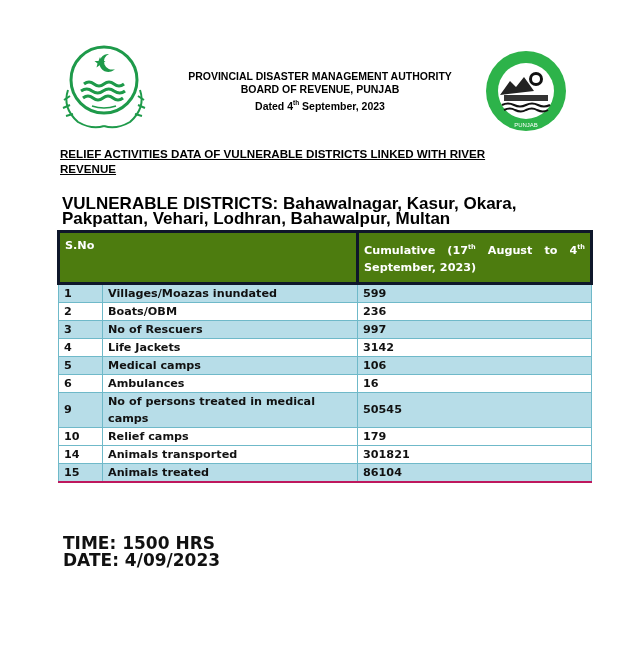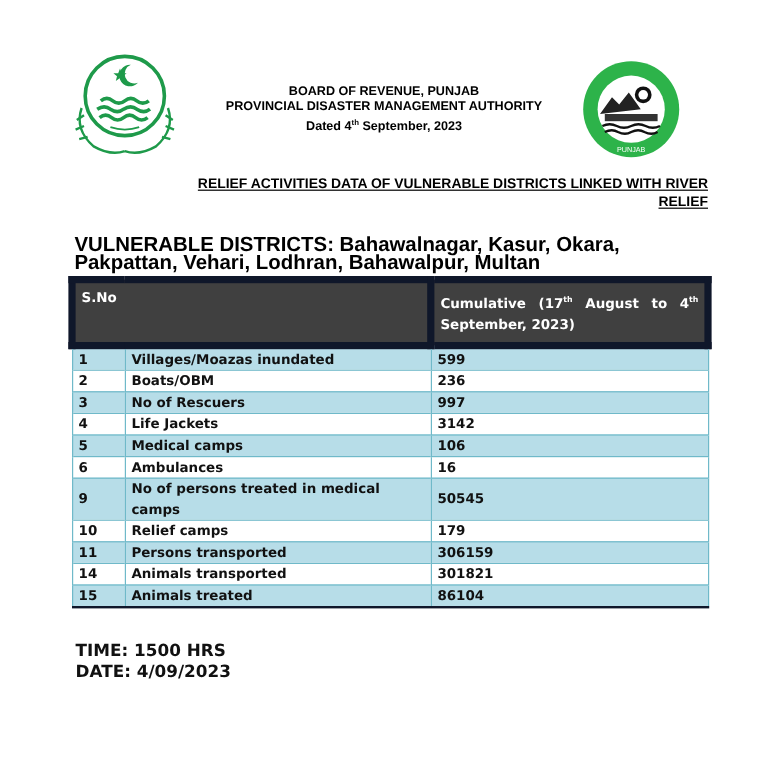--- a/index.html
+++ b/index.html
@@ -1,34 +1,34 @@
 <!DOCTYPE html>
 <html><head>
 <meta charset="utf-8">
 <style>
   html, body { margin: 0; padding: 0; background: #ffffff; }
   body { width: 639px; height: 653px; position: relative; overflow: hidden; font-family: "Liberation Sans", sans-serif; color: #000; }
   .logo-left { position: absolute; left: 54px; top: 40px; width: 100px; height: 92px; }
   .logo-right { position: absolute; left: 478px; top: 49px; width: 96px; height: 84px; }
   .header { position: absolute; left: 150px; top: 70px; width: 340px; text-align: center; font-weight: bold; font-size: 10.5px; line-height: 13px; }
   .header sup { font-size: 6.5px; }
-  .title { position: absolute; left: 60px; top: 146px; width: 530px; text-align: right; font-weight: bold; font-size: 11.6px; line-height: 15px; text-decoration: underline; }
+  .title { position: absolute; left: 60px; top: 146px; width: 530px; text-align: left; font-weight: bold; font-size: 11.6px; line-height: 15px; text-decoration: underline; }
   .districts { position: absolute; left: 62px; top: 196px; width: 530px; font-weight: bold; font-size: 17px; line-height: 15px; }
   table { position: absolute; left: 57px; top: 230px; width: 536px; border-collapse: collapse; font-family: "DejaVu Sans", sans-serif; font-weight: bold; font-size: 11.2px; }
-  th { background: #404040; color: #ffffff; text-align: left; vertical-align: top; padding: 6px 5px; font-size: 11.2px; border: 6px solid #0f172a; }
+  th { background: #4d7c0f; color: #ffffff; text-align: left; vertical-align: top; padding: 6px 5px; font-size: 11.2px; border: 3px solid #0f172a; }
   th.col-val { line-height: 17px; text-align: justify; text-align-last: left; }
   th.col-val sup { font-size: 6.5px; }
   td { height: 17px; padding: 0 5px; border-left: 1px solid #6fb9c9; border-right: 1px solid #6fb9c9; border-top: 1px solid #6fb9c9; line-height: 17px; color: #111; }
   tr.odd td { background: #b7dde8; }
   tr.even td { background: #ffffff; }
-  tr:last-child td { border-bottom: 2px solid #0f172a; }
+  tr:last-child td { border-bottom: 2px solid #be185d; }
   td.sno { width: 33px; }
   td.desc { width: 244px; }
   td.val { text-align: left; }
-  .footer { position: absolute; left: 63px; top: 535px; font-family: "DejaVu Sans", sans-serif; font-weight: bold; font-size: 14px; line-height: 17px; color: #111; }
+  .footer { position: absolute; left: 63px; top: 535px; font-family: "DejaVu Sans", sans-serif; font-weight: bold; font-size: 17px; line-height: 17px; color: #111; }
 </style>
 </head>
 <body>
 
 <div class="logo-left">
   <svg width="100" height="92" viewBox="0 0 100 92">
     <g fill="none" stroke="#1e9a4a">
       <circle cx="50" cy="40" r="33" stroke-width="3"></circle>
       <path d="M30 44 q5 -4 10 0 q5 4 10 0 q5 -4 10 0 q5 4 10 0" stroke-width="3"></path>
       <path d="M27 51 q6 -4 11 0 q6 4 11 0 q6 -4 11 0 q6 4 11 0" stroke-width="3"></path>
@@ -52,28 +52,28 @@
     <circle cx="58" cy="30" r="4" fill="#ffffff"></circle>
     <path d="M22 46 l10 -14 l6 6 l8 -10 l10 14 z" fill="#222"></path>
     <rect x="26" y="46" width="44" height="6" fill="#333"></rect>
     <path d="M24 56 q6 -3 12 0 q6 3 12 0 q6 -3 12 0 q6 3 12 0" stroke="#111" stroke-width="2" fill="none"></path>
     <path d="M26 61 q6 -3 11 0 q6 3 11 0 q6 -3 11 0 q6 3 11 0" stroke="#111" stroke-width="2" fill="none"></path>
     <text x="48" y="78" text-anchor="middle" font-size="6" fill="#ffffff" font-family="Liberation Sans, sans-serif">PUNJAB</text>
   </svg>
 </div>
 
 <div class="header">
+  <div>PROVINCIAL DISASTER MANAGEMENT AUTHORITY</div>
   <div>BOARD OF REVENUE, PUNJAB</div>
-  <div>PROVINCIAL DISASTER MANAGEMENT AUTHORITY</div>
   <div><span>Dated 4</span><sup>th</sup><span> September, 2023</span></div>
 </div>
 
 <div class="title">
   <div>RELIEF ACTIVITIES DATA OF VULNERABLE DISTRICTS LINKED WITH RIVER</div>
-  <div>RELIEF</div>
+  <div>REVENUE</div>
 </div>
 
 <div class="districts">
   <span>VULNERABLE DISTRICTS:</span>
   <span>Bahawalnagar, Kasur, Okara, Pakpattan, Vehari, Lodhran, Bahawalpur, Multan</span>
 </div>
 
 <table>
   <thead>
     <tr>
@@ -115,25 +115,20 @@
     <tr class="odd">
         <td class="sno">9</td>
         <td class="desc">No of persons treated in medical camps</td>
         <td class="val">50545</td>
       </tr>
     <tr class="even">
         <td class="sno">10</td>
         <td class="desc">Relief camps</td>
         <td class="val">179</td>
       </tr>
-    <tr class="odd">
-        <td class="sno">11</td>
-        <td class="desc">Persons transported</td>
-        <td class="val">306159</td>
-      </tr>
     <tr class="even">
         <td class="sno">14</td>
         <td class="desc">Animals transported</td>
         <td class="val">301821</td>
       </tr>
     <tr class="odd">
         <td class="sno">15</td>
         <td class="desc">Animals treated</td>
         <td class="val">86104</td>
       </tr>

